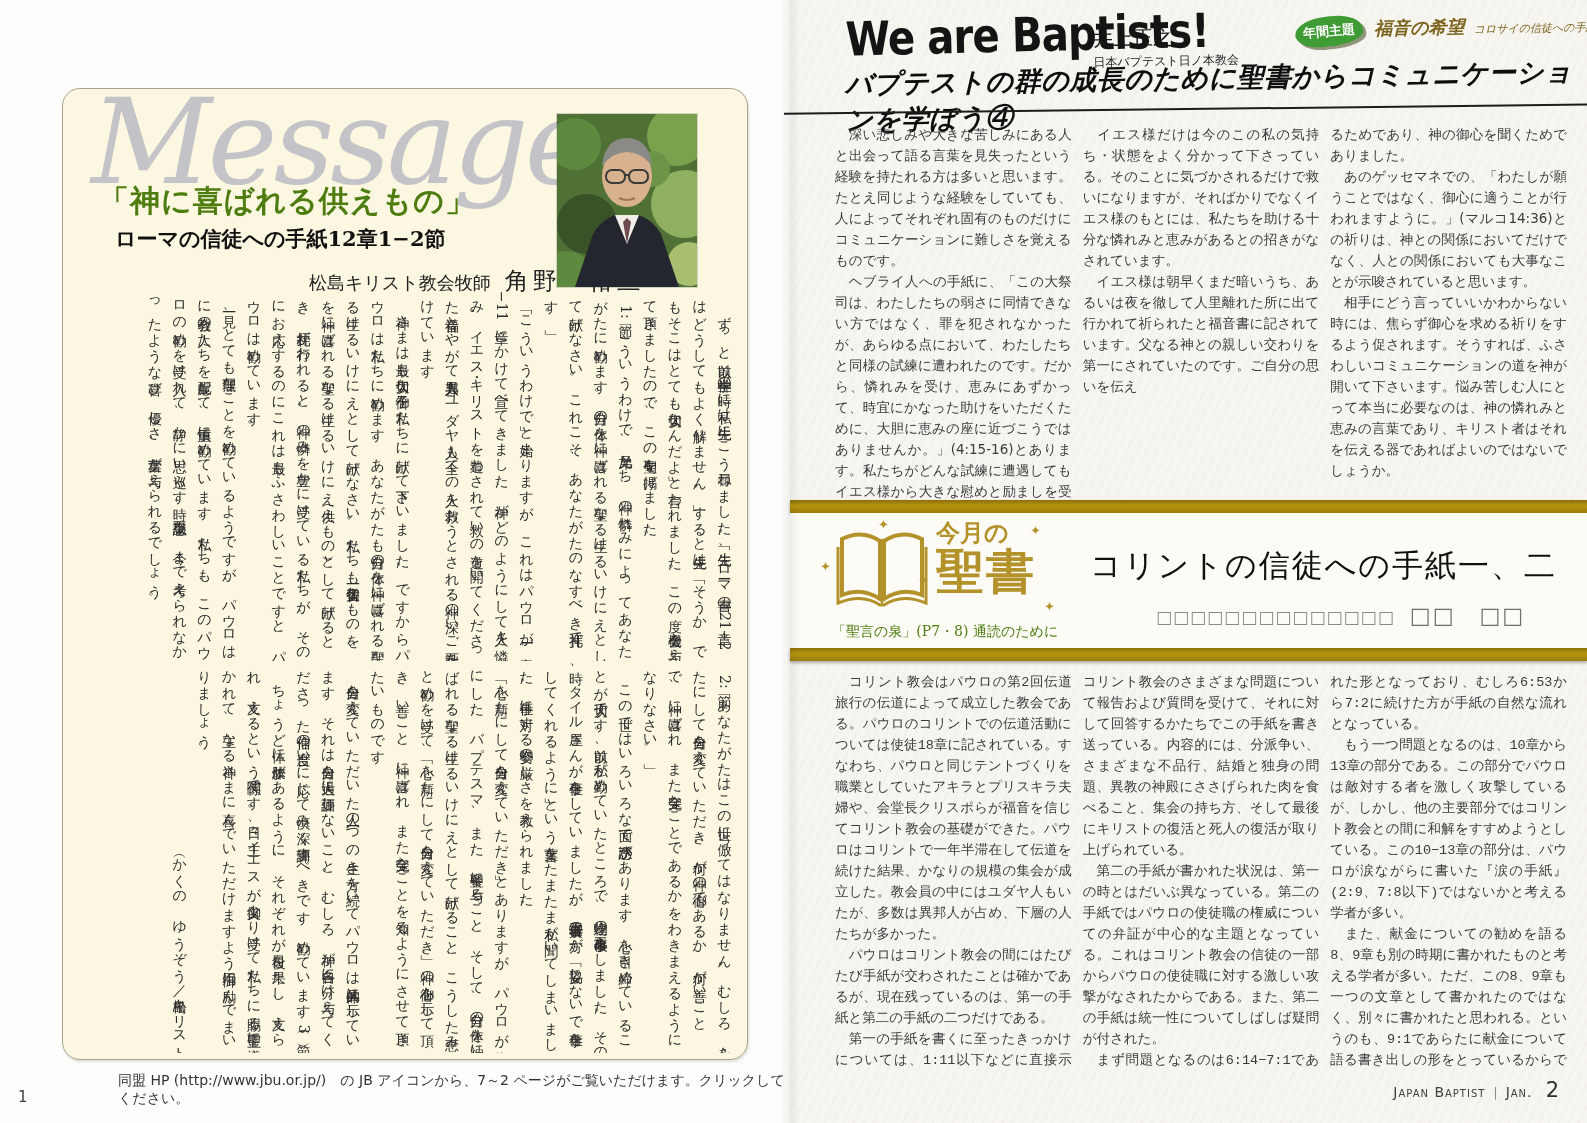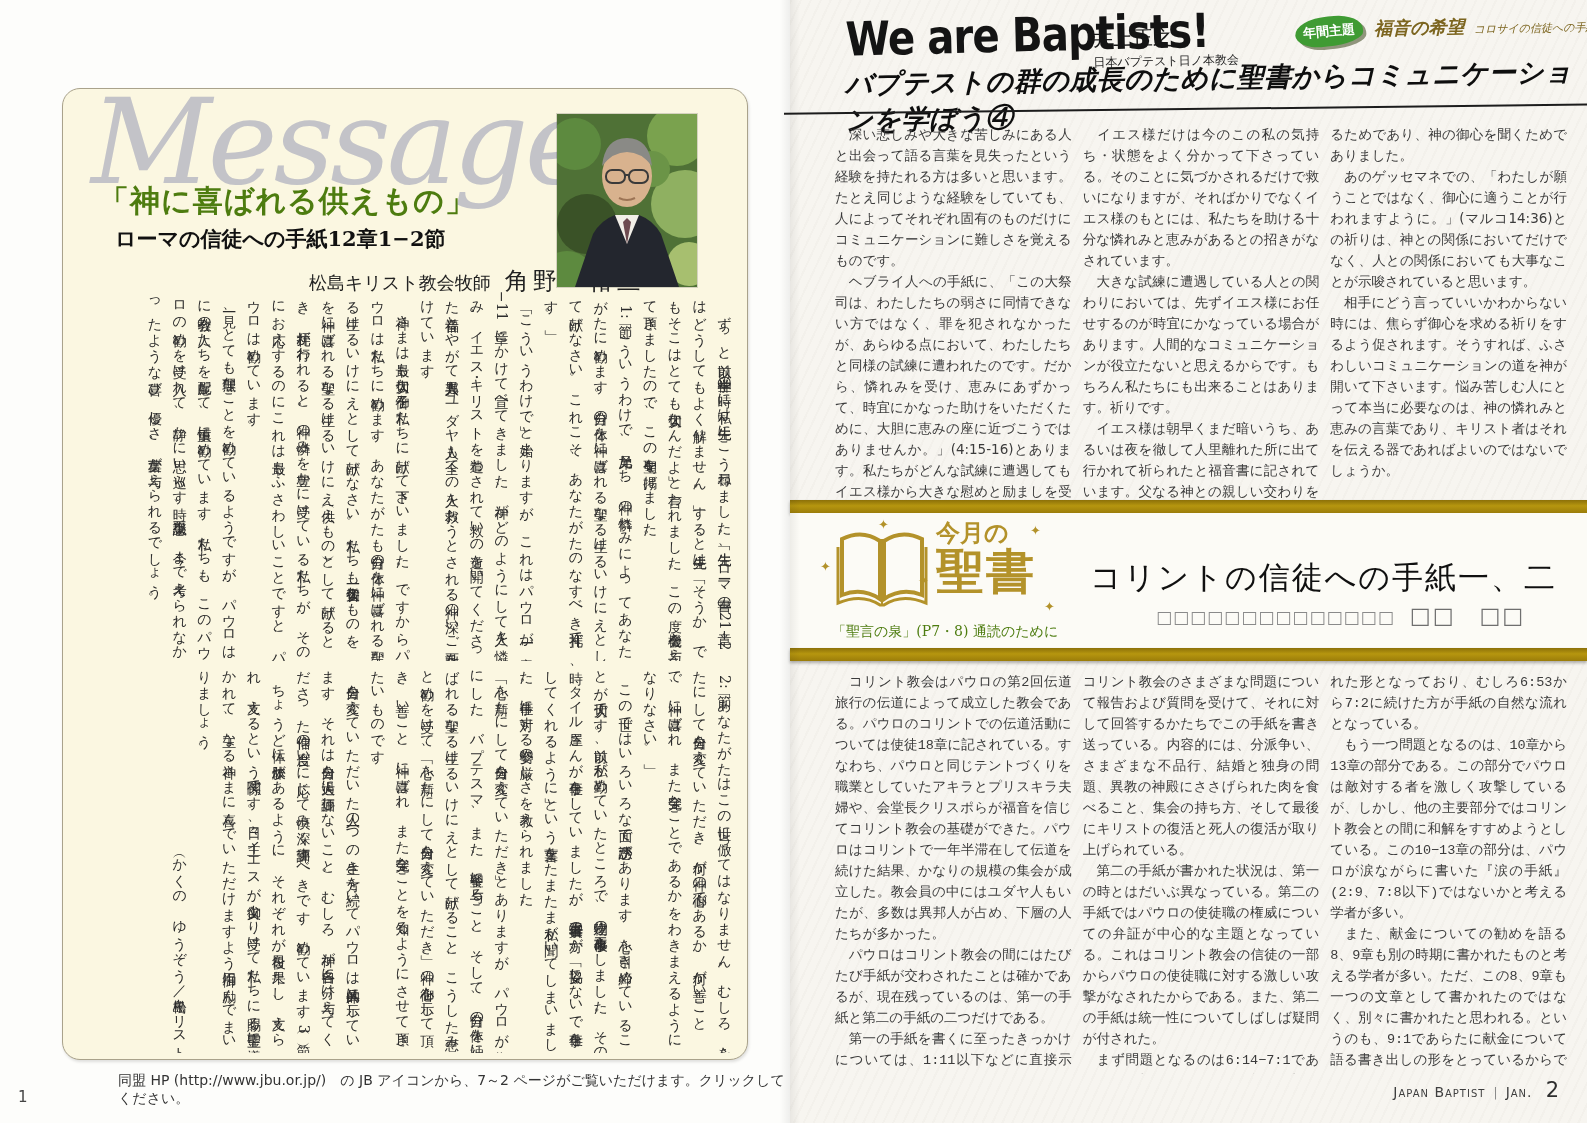--- a/index.html
+++ b/index.html
@@ -84,21 +84,21 @@
   .logo-small { display:block; font-family:"DejaVu Serif","Liberation Serif",serif;
     font-size:24px; font-weight:bold; color:#b3922a; }
   .logo-large { display:block; font-family:"DejaVu Serif","Liberation Serif",serif;
     font-size:48px; font-weight:bold; color:#b3922a; letter-spacing:2px; margin-top:2px; }
   .sparkle { position:absolute; font-size:13px; color:#b3922a; }
   .sp1 { left:2px; top:38px; } .sp2 { left:60px; top:-4px; } .sp3 { left:100px; top:52px; }
   .sp4 { left:212px; top:2px; }  .sp5 { left:226px; top:78px; }
   .logo-caption { position:absolute; left:14px; top:102px; width:260px;
     font-family:"DejaVu Serif","Liberation Serif",serif; font-size:14px; color:#4d7c0f; white-space:nowrap; }
   .bible-title { position:absolute; left:300px; top:32px; font-family:"DejaVu Serif","Liberation Serif",serif;
-    font-size:31px; color:#101010; letter-spacing:2px;margin-top:12px; }
+    font-size:31px; color:#101010; letter-spacing:2px; }
   .bible-byline { position:absolute; right:62px; top:88px; white-space:nowrap; }
   .boxes-sm { font-size:17px; color:#8a8a8a; letter-spacing:1px; }
   .boxes-lg { font-size:22px; color:#6f6f6f; letter-spacing:2px; margin-left:10px; }
 
   .jb-footer { position:absolute; right:28px; top:1078px; color:#3e3e3e; }
   .jb-name, .jb-issue { font-variant:small-caps; font-size:14px; letter-spacing:1px;text-align:right; }
   .jb-sep { font-size:12px; color:#888; margin:0 3px; }
   .jb-page { font-size:21px; margin-left:8px; color:#2e2e2e; }
 </style>
 </head>
@@ -171,21 +171,20 @@
       <div class="header-rule"></div>
     </header>
 
     <div class="cols cols-top">
       <div class="col">
           <p>　深い悲しみや大きな苦しみにある人と出会って語る言葉を見失ったという経験を持たれる方は多いと思います。たとえ同じような経験をしていても、人によってそれぞれ固有のものだけにコミュニケーションに難しさを覚えるものです。</p>
           <p>　ヘブライ人への手紙に、「この大祭司は、わたしたちの弱さに同情できない方ではなく、罪を犯されなかったが、あらゆる点において、わたしたちと同様の試練に遭われたのです。だから、憐れみを受け、恵みにあずかって、時宜にかなった助けをいただくために、大胆に恵みの座に近づこうではありませんか。」(4:15-16)とあります。私たちがどんな試練に遭遇してもイエス様から大きな慰めと励ましを受けるのはこの御言葉です。</p>
         </div>
       <div class="col">
           <p>　イエス様だけは今のこの私の気持ち・状態をよく分かって下さっている。そのことに気づかされるだけで救いになりますが、そればかりでなくイエス様のもとには、私たちを助ける十分な憐れみと恵みがあるとの招きがなされています。</p>
-          <p>　大きな試練に遭遇している人との関わりにおいては、先ずイエス様にお任せするのが時宜にかなっている場合があります。人間的なコミュニケーションが役立たないと思えるからです。もちろん私たちにも出来ることはあります。祈りです。</p>
           <p>　イエス様は朝早くまだ暗いうち、あるいは夜を徹して人里離れた所に出て行かれて祈られたと福音書に記されています。父なる神との親しい交わりを第一にされていたのです。ご自分の思いを伝え</p>
         </div>
       <div class="col">
           <p>るためであり、神の御心を聞くためでありました。</p>
           <p>　あのゲッセマネでの、「わたしが願うことではなく、御心に適うことが行われますように。」(マルコ14:36)との祈りは、神との関係においてだけでなく、人との関係においても大事なことが示唆されていると思います。</p>
           <p>　相手にどう言っていいかわからない時には、焦らず御心を求める祈りをするよう促されます。そうすれば、ふさわしいコミュニケーションの道を神が開いて下さいます。悩み苦しむ人にとって本当に必要なのは、神の憐れみと恵みの言葉であり、キリスト者はそれを伝える器であればよいのではないでしょうか。</p>
         </div>
     </div>
 
     <div class="gold-bar bar1"></div>

